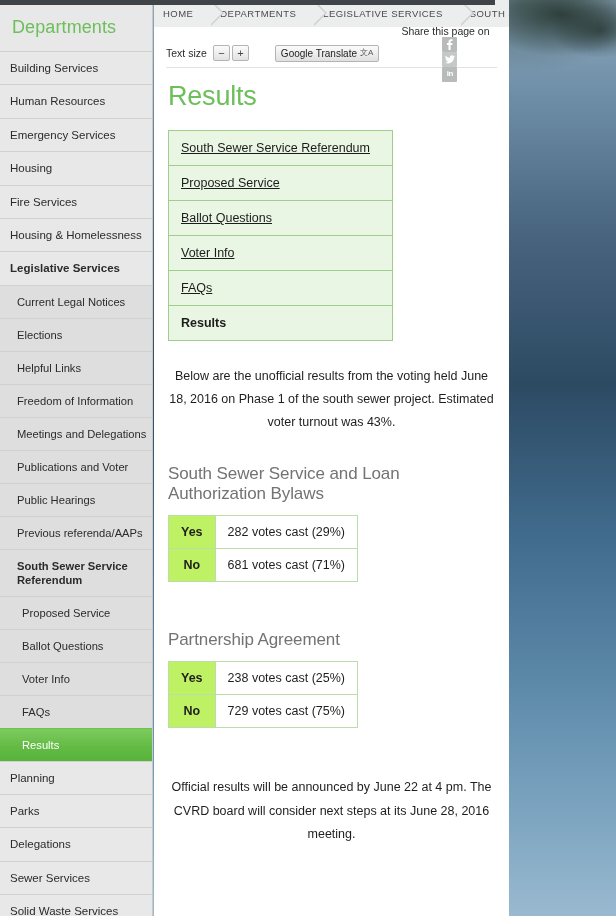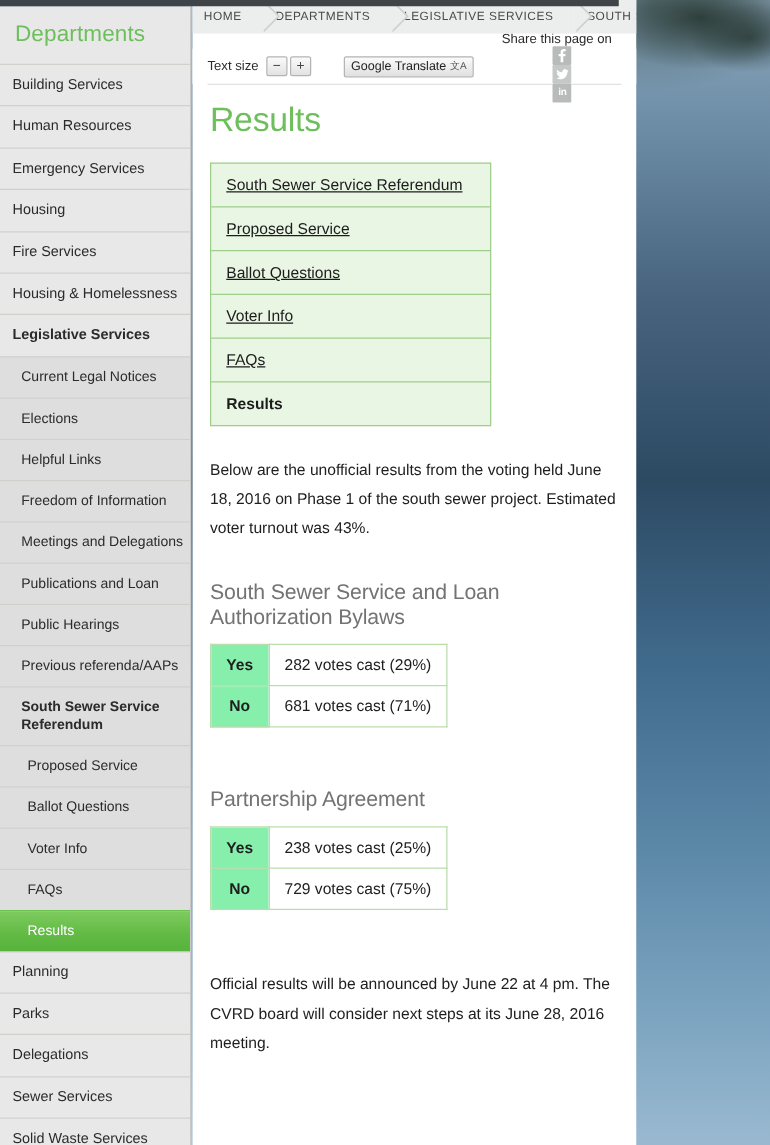--- a/index.html
+++ b/index.html
@@ -252,40 +252,41 @@
     text-decoration: underline;
   }
   .nav-row.current { font-weight: bold; color: #1c1c1c; }
 
   .body-text {
     font-size: 12.5px;
     color: #1e1e1e;
     line-height: 1.85;
     max-width: 420px;
     margin-bottom: 30px;
+    text-align: center;
   }
   .section-head {
     font-size: 17px;
     font-weight: 400;
     color: #737373;
     margin-bottom: 11px;
     letter-spacing: -.1px;
   }
   .vote-table {
     border-collapse: collapse;
     margin-bottom: 48px;
   }
   .vote-table td {
     border: 1px solid #b9ddab;
     font-size: 12.5px;
     color: #1e1e1e;
     padding: 9px 12px;
   }
   .vote-table td.label {
-    background: #86efac;
+    background: #bef264;
     font-weight: bold;
     text-align: center;
     width: 44px;
   }
   .vote-table td.value {
     background: #ffffff;
     white-space: nowrap;
   }
   #closing-text { margin-bottom: 0; }
 </style>
@@ -305,21 +306,21 @@
         <div class="side-item">Emergency Services</div>
         <div class="side-item">Housing</div>
         <div class="side-item">Fire Services</div>
         <div class="side-item">Housing &amp; Homelessness</div>
         <div class="side-item bold">Legislative Services</div>
         <div class="side-item sub">Current Legal Notices</div>
         <div class="side-item sub">Elections</div>
         <div class="side-item sub">Helpful Links</div>
         <div class="side-item sub">Freedom of Information</div>
         <div class="side-item sub">Meetings and Delegations</div>
-        <div class="side-item sub">Publications and Loan</div>
+        <div class="side-item sub">Publications and Voter</div>
         <div class="side-item sub">Public Hearings</div>
         <div class="side-item sub">Previous referenda/AAPs</div>
         <div class="side-item sub bold">South Sewer Service Referendum</div>
         <div class="side-item sub" style="padding-left: 22px;">Proposed Service</div>
         <div class="side-item sub" style="padding-left: 22px;">Ballot Questions</div>
         <div class="side-item sub" style="padding-left: 22px;">Voter Info</div>
         <div class="side-item sub" style="padding-left: 22px;">FAQs</div>
         <div class="side-item sub active" style="padding-left: 22px;">Results</div>
         <div class="side-item">Planning</div>
         <div class="side-item">Parks</div>

